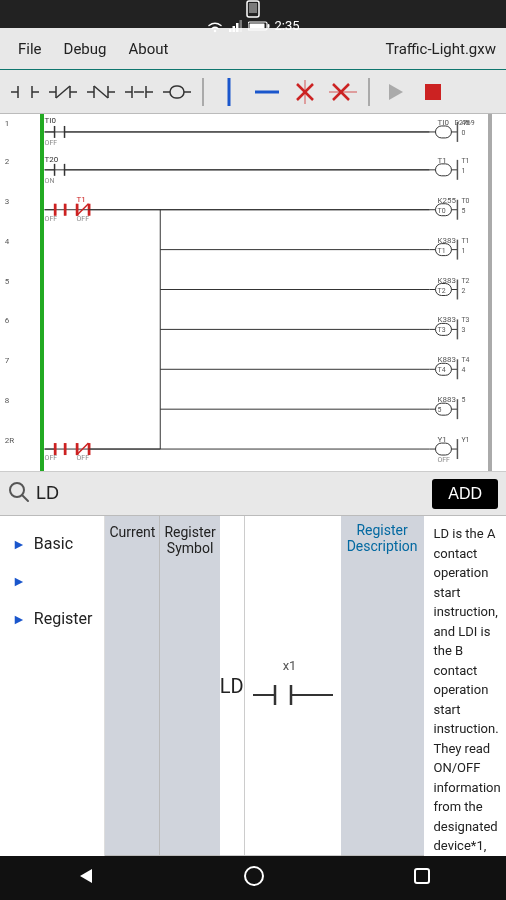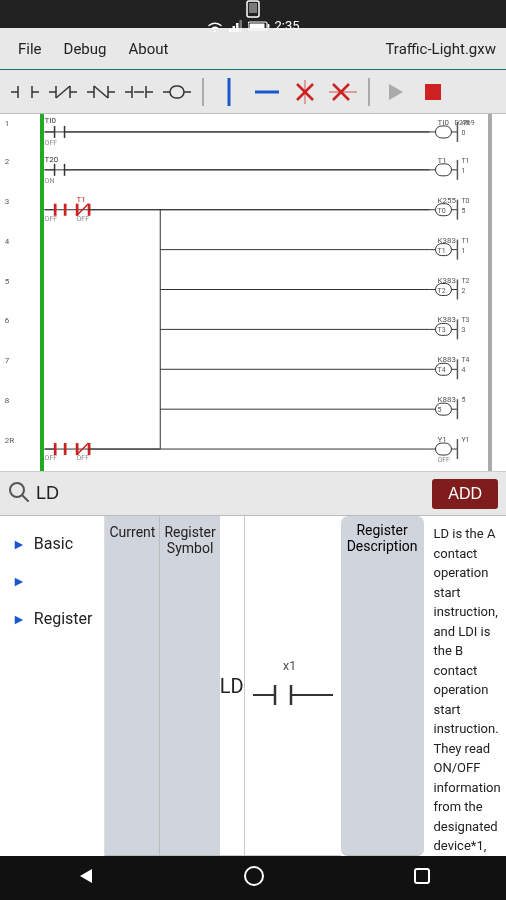--- a/index.html
+++ b/index.html
@@ -154,21 +154,21 @@
     }
     .search-input {
       flex: 1;
       font-size: 18px;
       background: transparent;
       border: none;
       outline: none;
       color: #222;
     }
     .add-btn {
-      background: #7f1d1d;
+      background: #000000;
       color: #fff;
       border: none;
       padding: 6px 16px;
       font-size: 16px;
       border-radius: 3px;
       cursor: pointer;
     }
 
     
     .bottom-panel {
@@ -251,23 +251,22 @@
     .symbol-contact-svg {
       width: 80px;
       height: 36px;
     }
 
     .register-desc-header {
       background: #d0d4dc;
       text-align: center;
       padding: 6px;
       font-size: 14px;
-      color: #000000;
+      color: #0369a1;
       border-bottom: 1px solid #bbb;
-      border-radius: 7px;
     }
     .register-desc-body {
       padding: 8px 10px;
       font-size: 13px;
       color: #222;
       line-height: 1.5;
     }
 
     
     .nav-bar {

